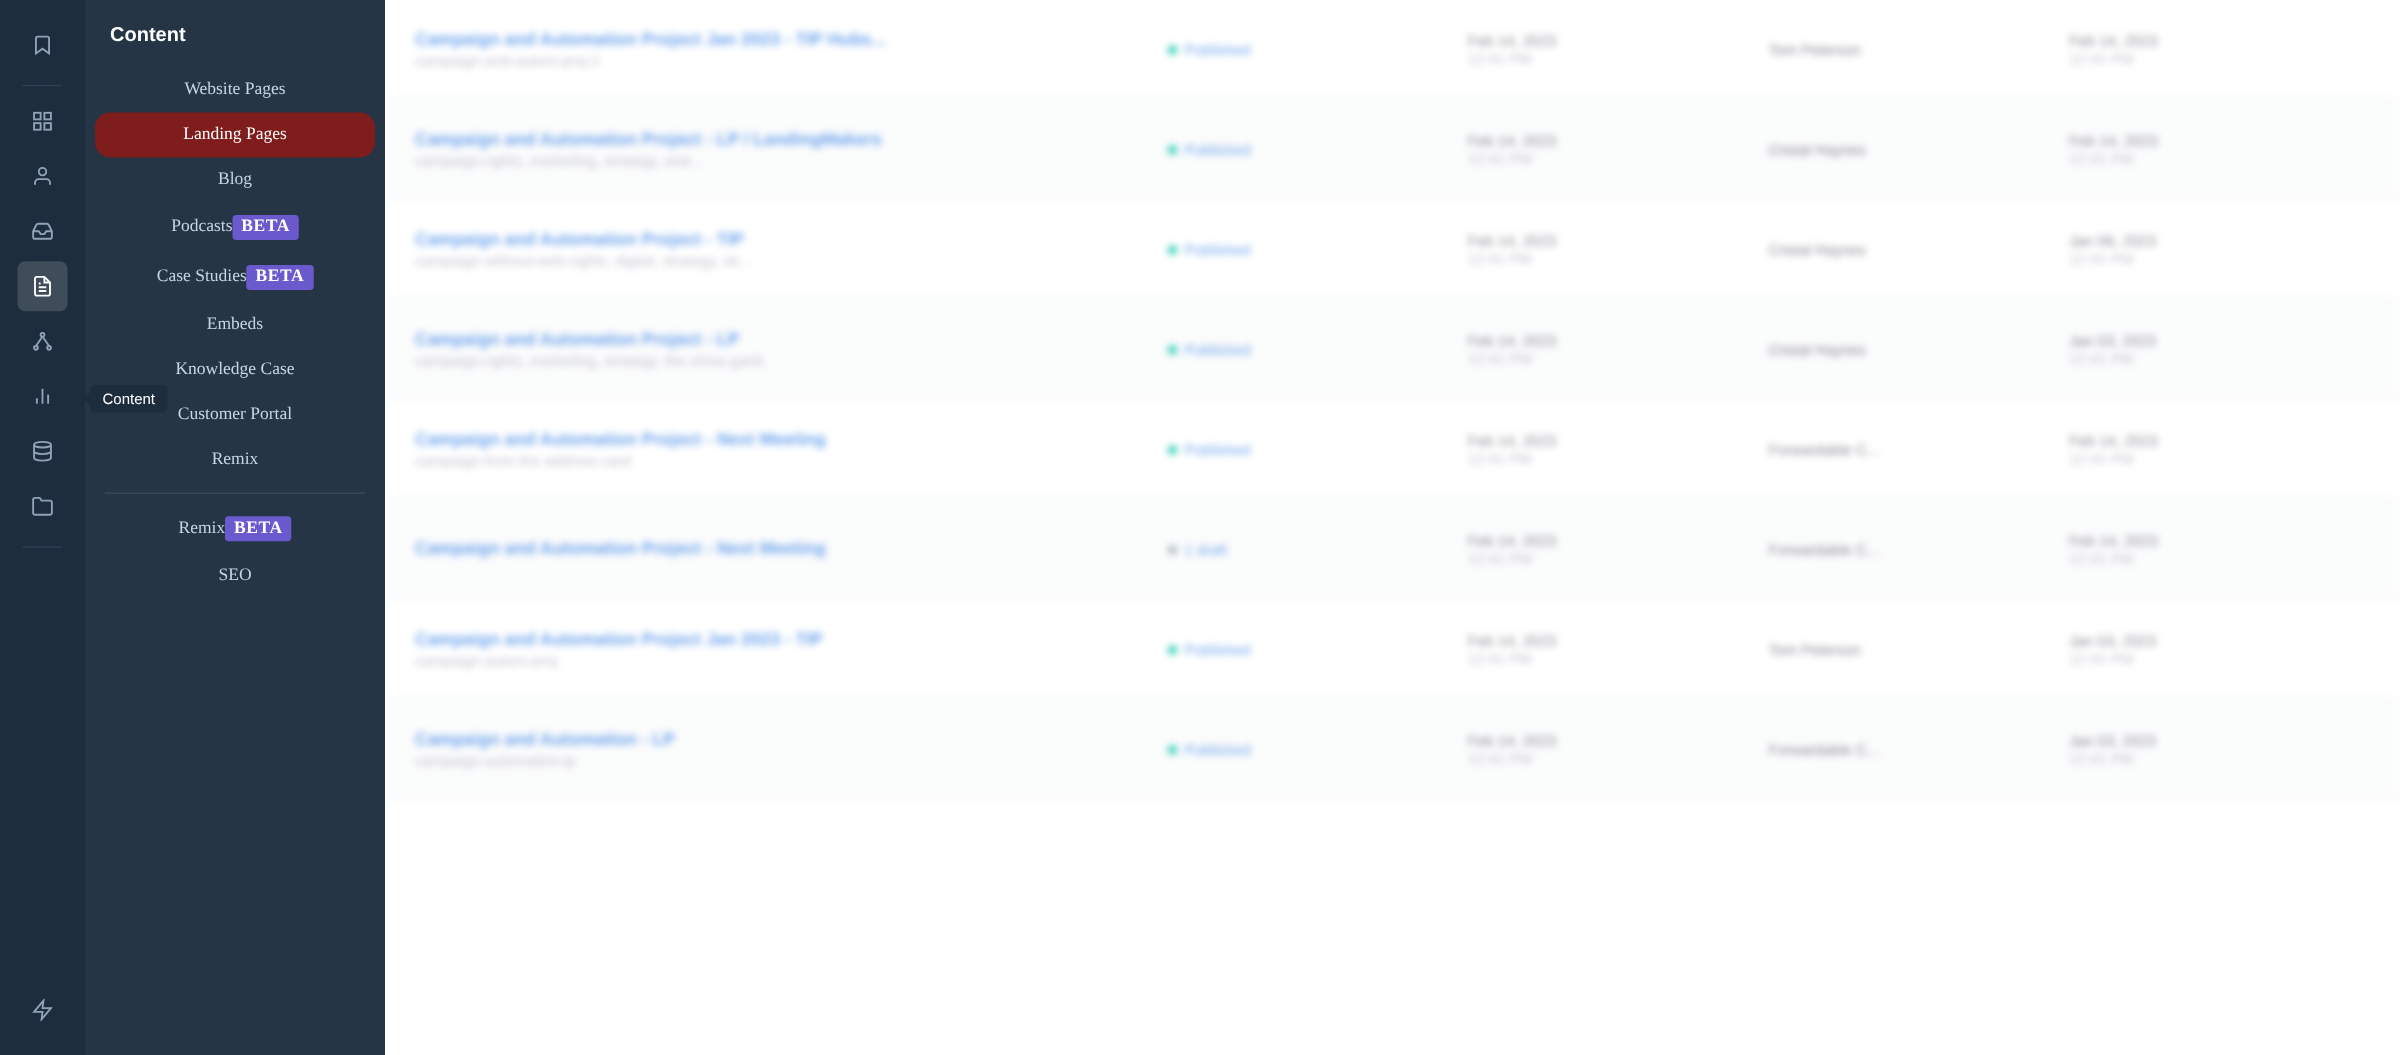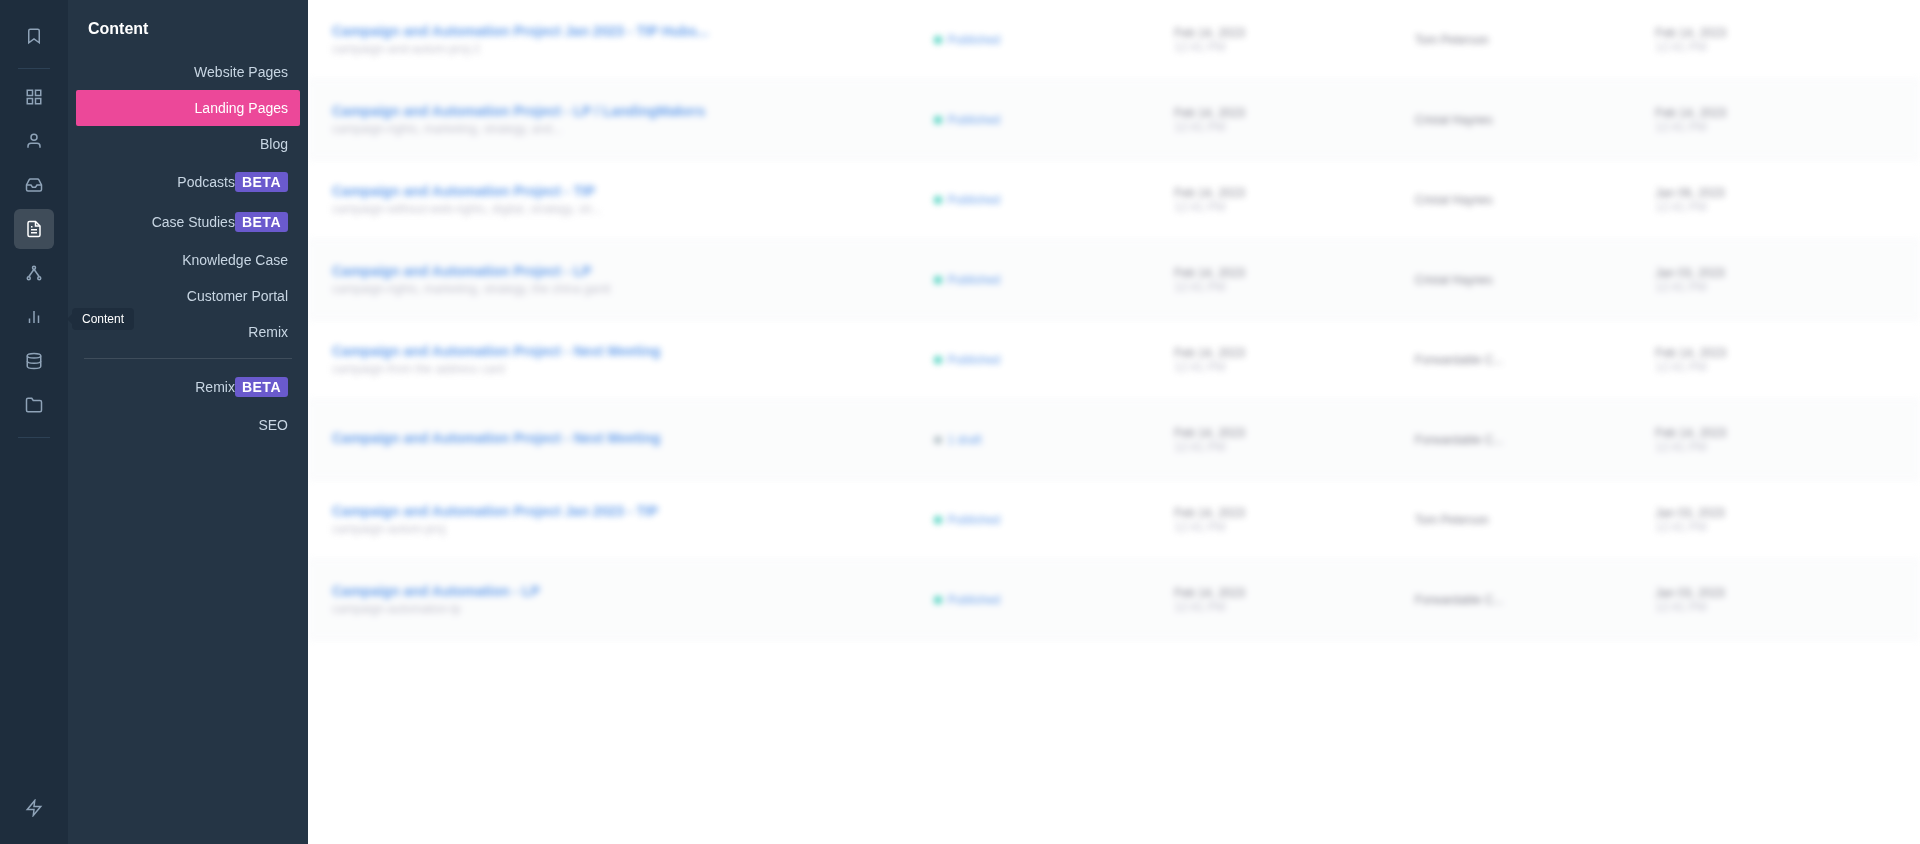--- a/index.html
+++ b/index.html
@@ -83,32 +83,33 @@
     .submenu-title {
       color: #fff;
       font-size: 16px;
       font-weight: 700;
       padding: 8px 20px 16px 20px;
     }
 
     .submenu-item {
       display: flex;
       align-items: center;
-      justify-content: flex-end;
+      justify-content: center;
       padding: 10px 20px;
       color: #c8d6e3;
       font-size: 14px;
       cursor: pointer;
       border-radius: 0;
       transition: background 0.15s;
+      font-family: Liberation Serif, serif;
     }
     .submenu-item.active {
-      background: #ec4899;
+      background: #7f1d1d;
       color: #fff;
-      border-radius: 2px;
+      border-radius: 12px;
       margin: 0 8px;
       padding: 10px 12px;
     }
 
     .submenu-divider {
       height: 1px;
       background: rgba(255,255,255,0.12);
       margin: 8px 16px;
     }
 
@@ -316,20 +317,23 @@
       </div>
       <div class="submenu-item">
         <span>Podcasts</span>
         <span class="beta-badge">BETA</span>
       </div>
       <div class="submenu-item">
         <span>Case Studies</span>
         <span class="beta-badge">BETA</span>
       </div>
       <div class="submenu-item">
+        <span>Embeds</span>
+      </div>
+      <div class="submenu-item">
         <span>Knowledge Case</span>
       </div>
       <div class="submenu-item">
         <span>Customer Portal</span>
       </div>
       <div class="submenu-item">
         <span>Remix</span>
       </div>
       <div class="submenu-divider"></div>
       <div class="submenu-item">

